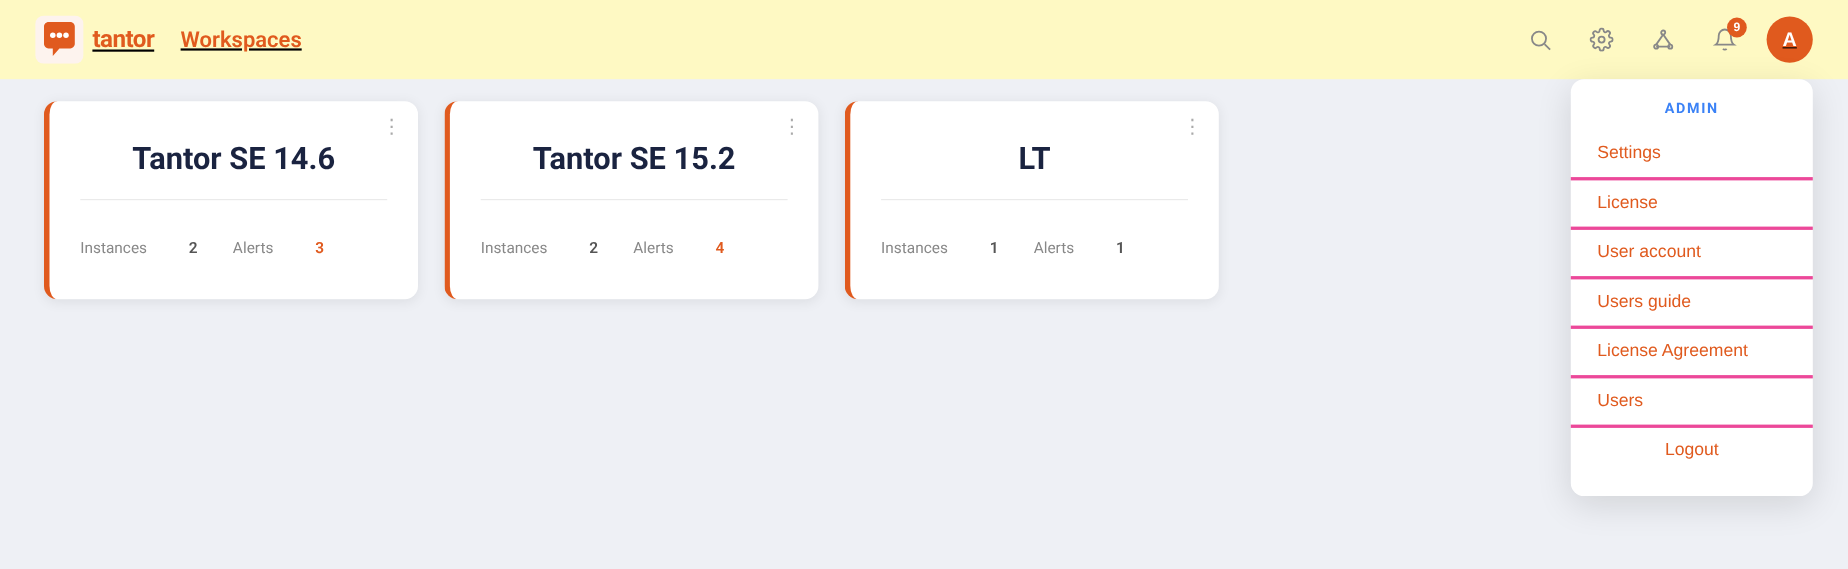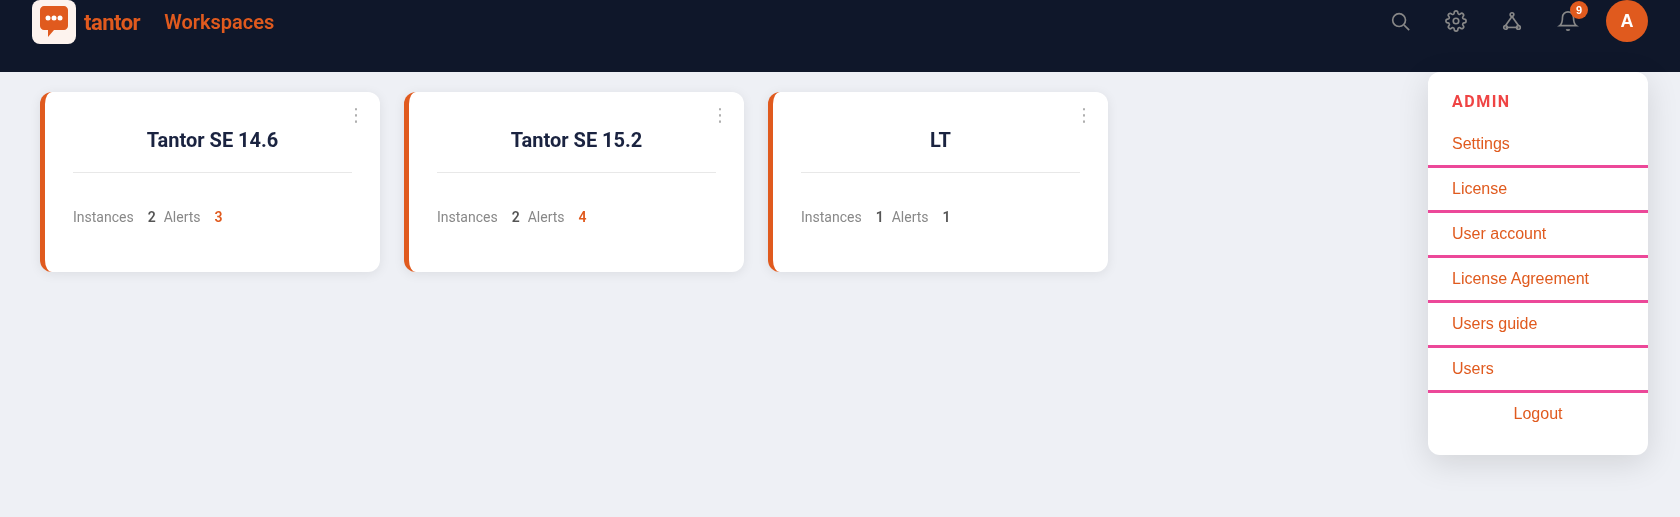--- a/index.html
+++ b/index.html
@@ -8,25 +8,26 @@
       font-family: -apple-system, BlinkMacSystemFont, 'Segoe UI', Roboto, sans-serif;
       width: 1680px;
       height: 517px;
       overflow: hidden;
       position: relative;
     }
 
     
     .header {
       display: flex;
-      align-items: flex-start;
+      align-items: center;
       justify-content: space-between;
       padding: 0 32px;
       height: 72px;
-      background: #0f172a;
+      background: #fef9c3;
+      text-decoration: underline;
     }
 
     .header-left {
       display: flex;
       align-items: center;
       gap: 16px;
     }
 
     .logo {
       display: flex;
@@ -138,37 +139,37 @@
       border: none;
       cursor: pointer;
       color: #aaa;
       font-size: 18px;
       line-height: 1;
       letter-spacing: 1px;
     }
 
     .card-title {
       color: #1a2340;
-      font-size: 20px;
+      font-size: 28px;
       font-weight: 700;
       text-align: center;
       margin-top: 8px;
       margin-bottom: 20px;
     }
 
     .card-divider {
       border: none;
       border-top: 1px solid #e8e8e8;
       margin-bottom: 16px;
     }
 
     .card-stats {
       display: flex;
       align-items: flex-start;
-      gap: 8px;
+      gap: 32px;
       margin-top: 36px;
     }
 
     .stat-label {
       color: #888;
       font-size: 14px;
     }
 
     .stat-value {
       font-size: 14px;
@@ -190,26 +191,27 @@
       right: 32px;
       background: white;
       border-radius: 12px;
       box-shadow: 0 8px 32px rgba(0,0,0,0.12);
       width: 220px;
       padding: 20px 0;
       z-index: 20;
     }
 
     .dropdown-section-label {
-      color: #ef4444;
-      font-size: 16px;
+      color: #3b82f6;
+      font-size: 13px;
       font-weight: 700;
       letter-spacing: 1.5px;
       text-transform: uppercase;
       padding: 0 24px 12px 24px;
+      text-align: center;
     }
 
     .dropdown-item {
       display: block;
       width: 100%;
       background: none;
       border: none;
       text-align: left;
       padding: 12px 24px;
       color: #e05a1e;
@@ -327,17 +329,17 @@
     </div>
 
   </div>
 </main>
 
 <div class="dropdown-menu">
   <div class="dropdown-section-label">ADMIN</div>
   <button class="dropdown-item">Settings</button>
   <button class="dropdown-item">License</button>
   <button class="dropdown-item">User account</button>
+  <button class="dropdown-item">Users guide</button>
   <button class="dropdown-item">License Agreement</button>
-  <button class="dropdown-item">Users guide</button>
   <button class="dropdown-item">Users</button>
   <button class="dropdown-item">Logout</button>
 </div>
 
 </body></html>

